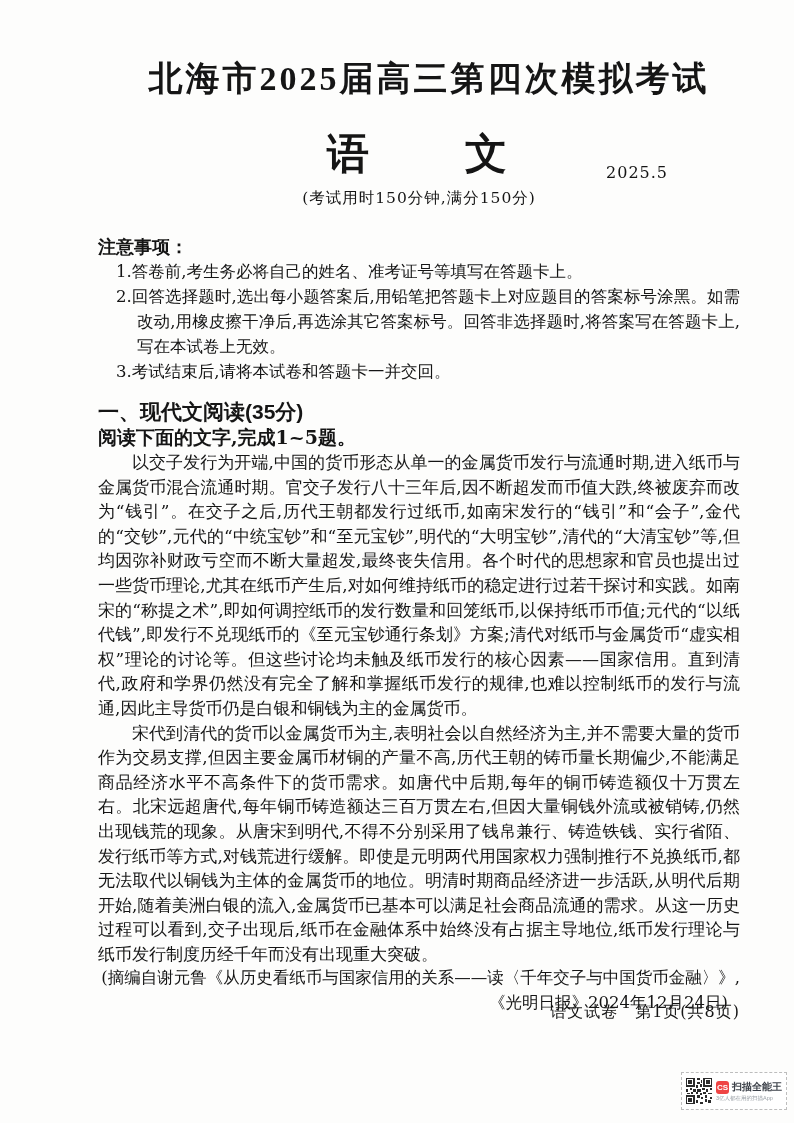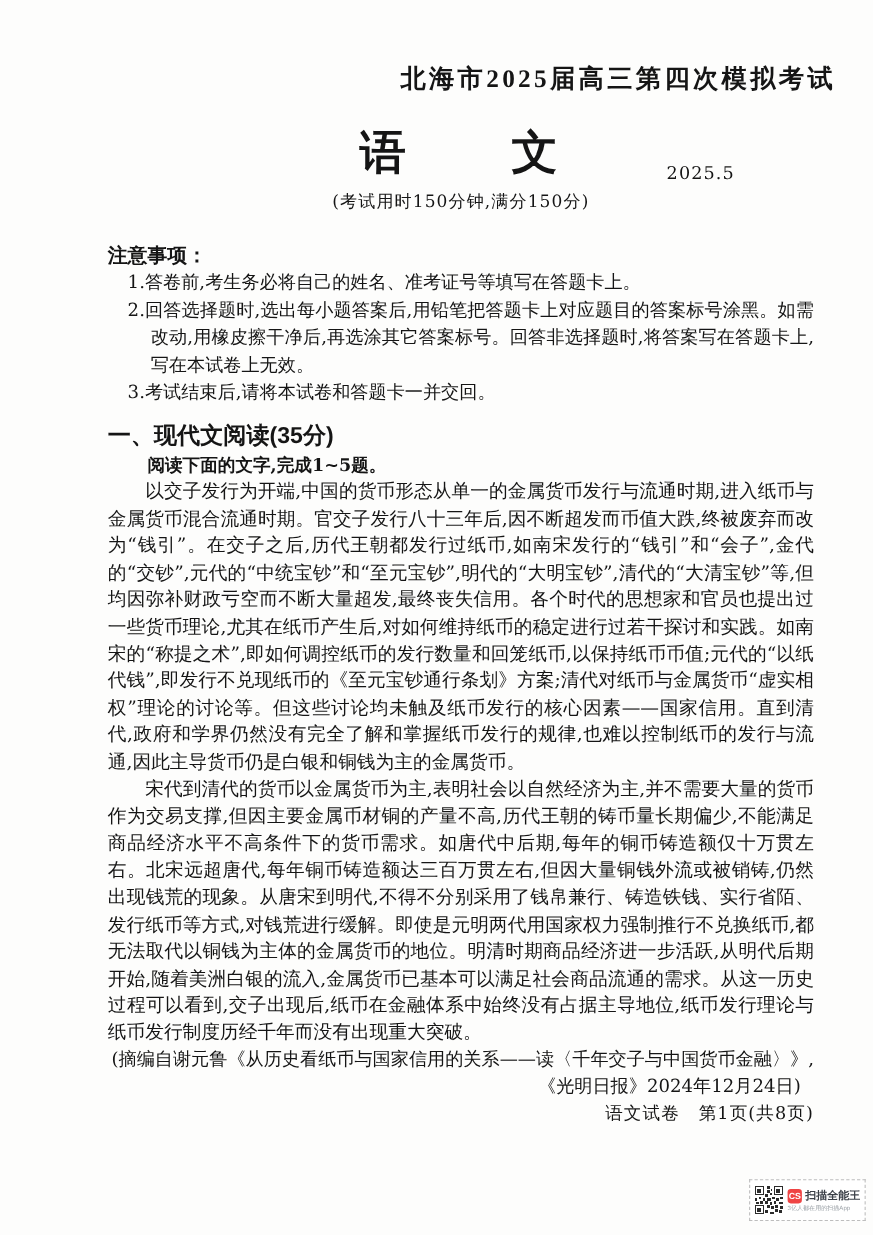--- a/index.html
+++ b/index.html
@@ -12,22 +12,22 @@
     position:relative;
     width:794px; height:1123px;
     background:#fdfdfc;
     color:#151515;
     overflow:hidden;
     box-sizing:border-box;
     padding:56px 54px 0 98px;
   }
   
   .exam-title {
-    text-align:right;
-    font-size:23px;
+    text-align:center;
+    font-size:34px;
     font-weight:bold;
     letter-spacing:3px;
     font-family:"Liberation Serif","DejaVu Serif",serif;
     margin-right:-20px;
   }
   .subject-line {
     position:relative;
     text-align:center;
     margin-top:24px;
     height:58px;
@@ -67,24 +67,23 @@
   }
   
   .section { margin-top:15px; }
   .section-heading, .subsection-heading {
     font-size:21px;
     font-weight:bold;
     font-family:"Liberation Sans","DejaVu Sans",sans-serif;
     line-height:26px;
   }
   .instruction, .material-label {
-    font-size:16px;
+    font-size:19px;
     font-weight:bold;
     line-height:25px;
-    margin-left:36px;
   }
   .body-para {
     margin:0;
     font-size:17px;
     line-height:24.6px;
     text-align:justify;
     text-indent:2em;
   }
   .attribution {
     font-size:16.5px;

